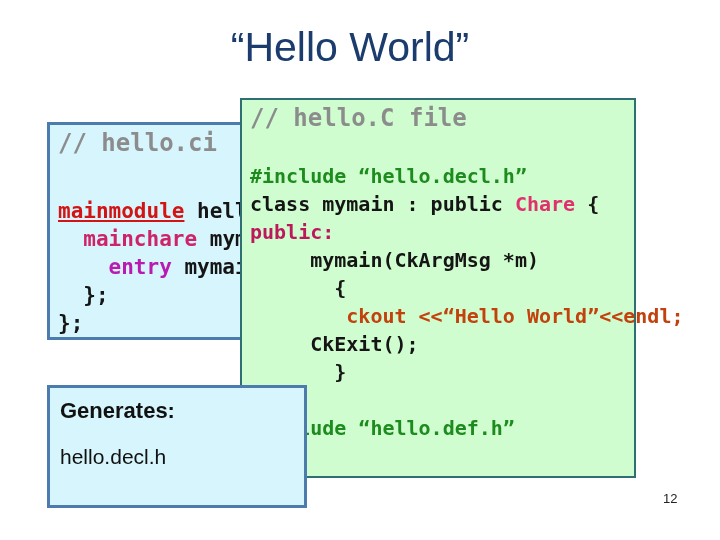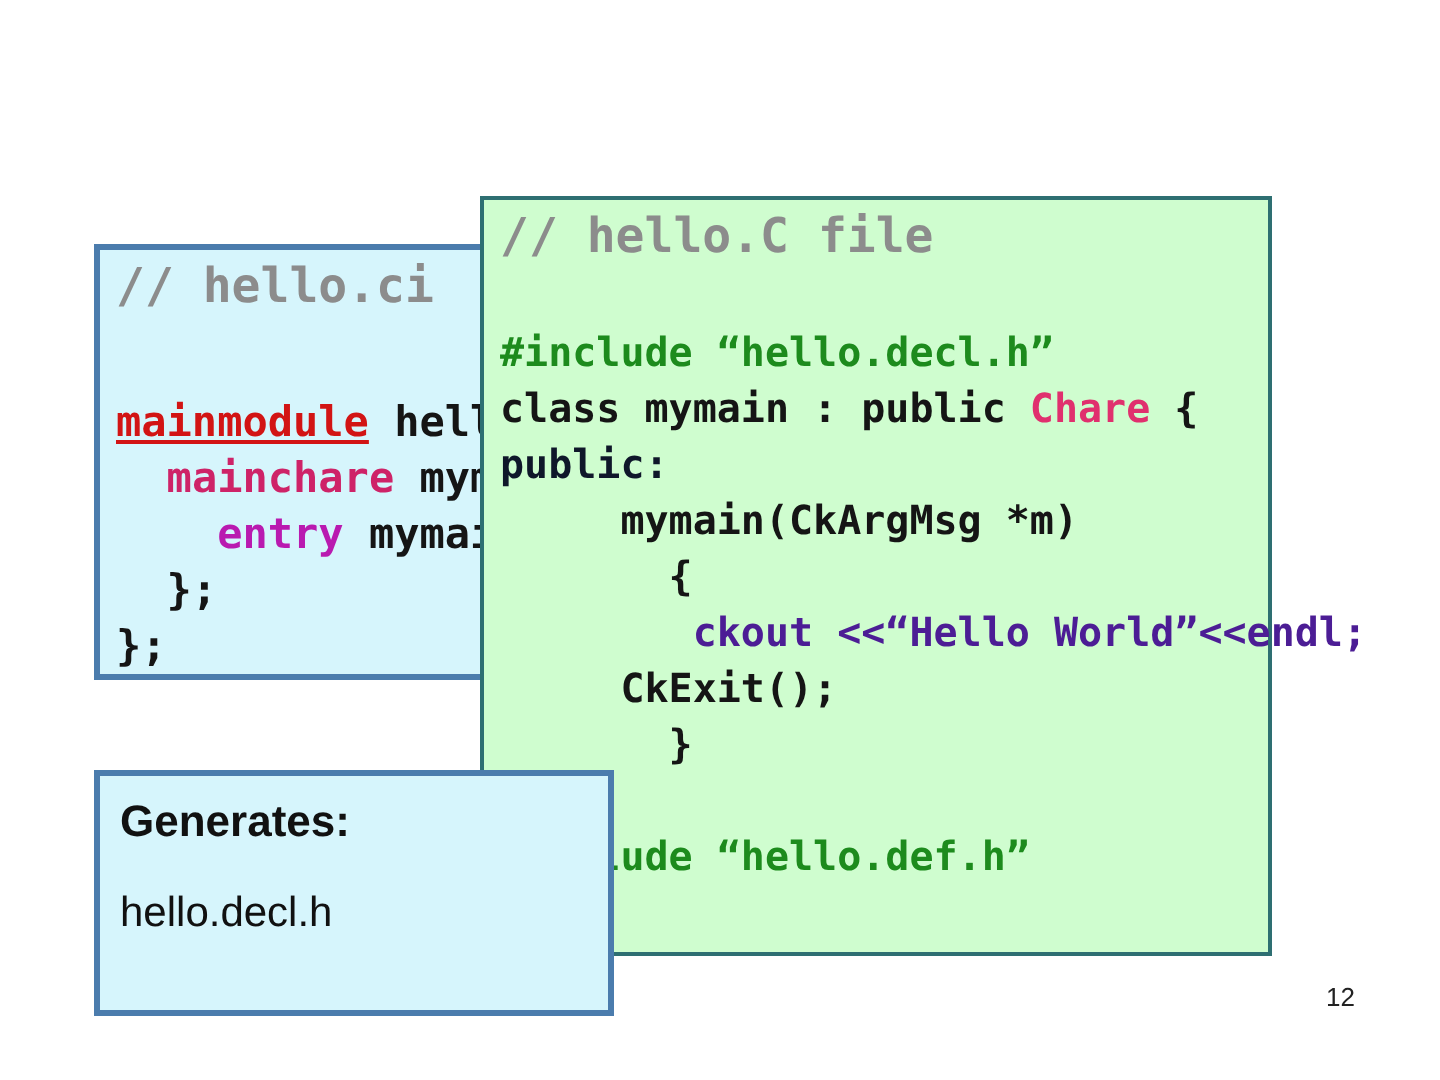--- a/index.html
+++ b/index.html
@@ -28,41 +28,42 @@
   .codeline{white-space:pre;line-height:28px;height:28px;color:#151515;}
   .gen-label{font-size:22px;font-weight:bold;color:#111111;margin:10px 0 0 10px;}
   .gen-file{font-size:21px;font-weight:normal;color:#111111;margin:21px 0 0 10px;}
   .page-number{position:absolute;left:663px;top:491px;font-size:13px;color:#222222;}
 </style>
 </head>
 <body>
 
 <div class="slide">
 
+  <div class="title">“Hello World”</div>
 
   <div class="box ci-box">
     <div class="code-comment">// hello.ci</div>
     <div class="code">
         <div class="codeline"><span style="color: rgb(210, 20, 20); text-decoration: underline;">mainmodule</span><span style="color: rgb(21, 21, 21);"> hello {</span></div>
         <div class="codeline"><span style="color: rgb(21, 21, 21);">  </span><span style="color: rgb(206, 35, 104);">mainchare</span><span style="color: rgb(21, 21, 21);"> mymain {</span></div>
         <div class="codeline"><span style="color: rgb(21, 21, 21);">    </span><span style="color: rgb(185, 26, 176);">entry</span><span style="color: rgb(21, 21, 21);"> mymain(CkArgMsg *m);</span></div>
         <div class="codeline"><span style="color: rgb(21, 21, 21);">  };</span></div>
         <div class="codeline"><span style="color: rgb(21, 21, 21);">};</span></div>
       </div>
   </div>
 
   <div class="box c-box">
     <div class="code-comment">// hello.C file</div>
     <div class="code">
         <div class="codeline"><span style="color: rgb(29, 139, 29);">#include “hello.decl.h”</span></div>
         <div class="codeline"><span style="color: rgb(21, 21, 21);">class mymain : public </span><span style="color: rgb(224, 48, 110);">Chare</span><span style="color: rgb(21, 21, 21);"> {</span></div>
-        <div class="codeline"><span style="color: #0f172a;">public:</span></div>
+        <div class="codeline"><span style="color: #be185d;">public:</span></div>
         <div class="codeline"><span style="color: rgb(21, 21, 21);">     mymain(CkArgMsg *m)</span></div>
         <div class="codeline"><span style="color: rgb(21, 21, 21);">       {</span></div>
-        <div class="codeline"><span style="color: #4c1d95;">        ckout &lt;&lt;“Hello World”&lt;&lt;endl;</span></div>
+        <div class="codeline"><span style="color: #c2410c;">        ckout &lt;&lt;“Hello World”&lt;&lt;endl;</span></div>
         <div class="codeline"><span style="color: rgb(21, 21, 21);">     CkExit();</span></div>
         <div class="codeline"><span style="color: rgb(21, 21, 21);">       }</span></div>
         <div class="codeline">&nbsp;</div>
         <div class="codeline"><span style="color: rgb(29, 139, 29);">#include “hello.def.h”</span></div>
       </div>
   </div>
 
   <div class="box gen-box">
     <div class="gen-label">Generates:</div>
     <div class="gen-file">hello.decl.h</div>

